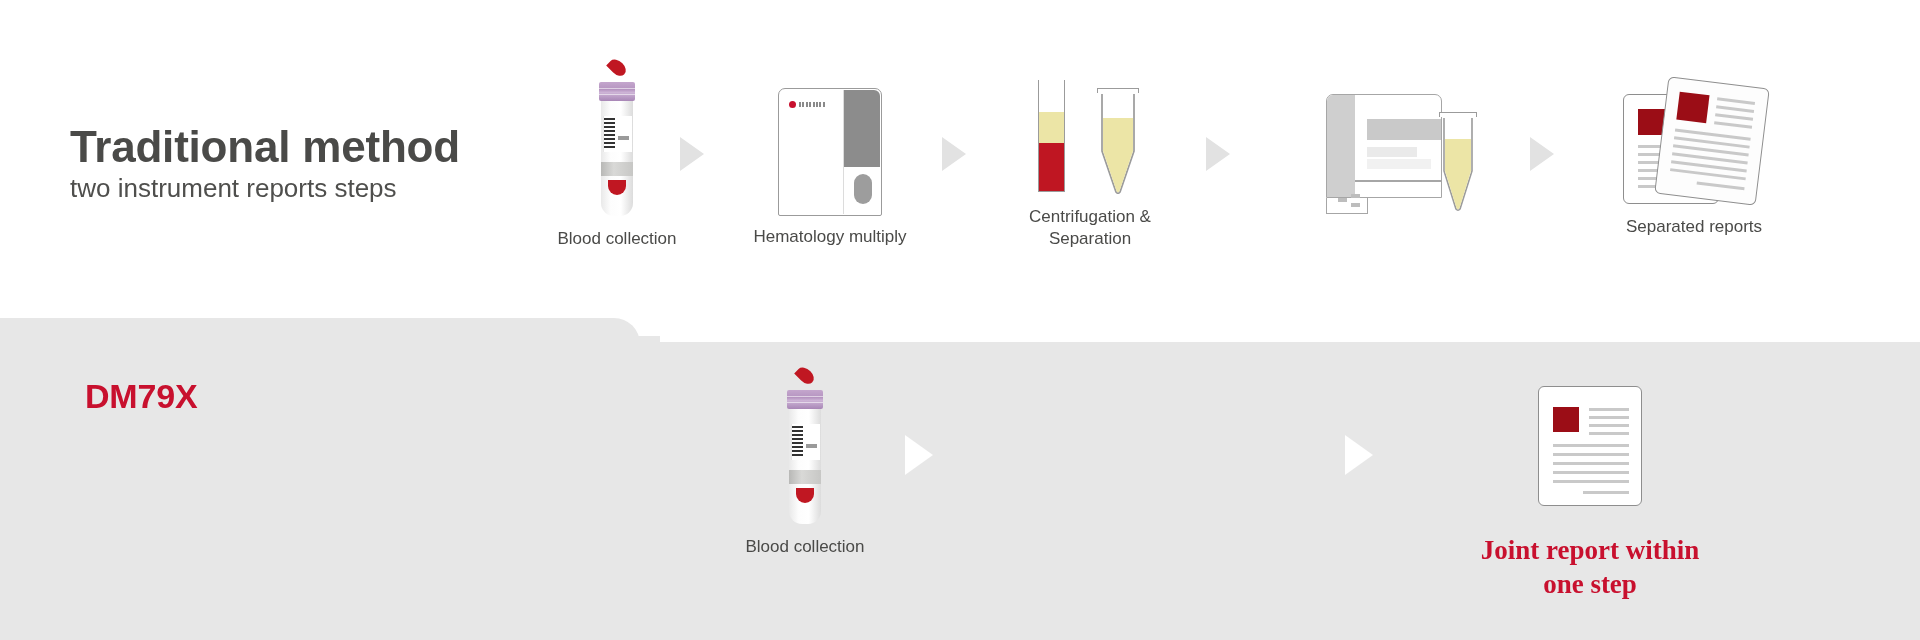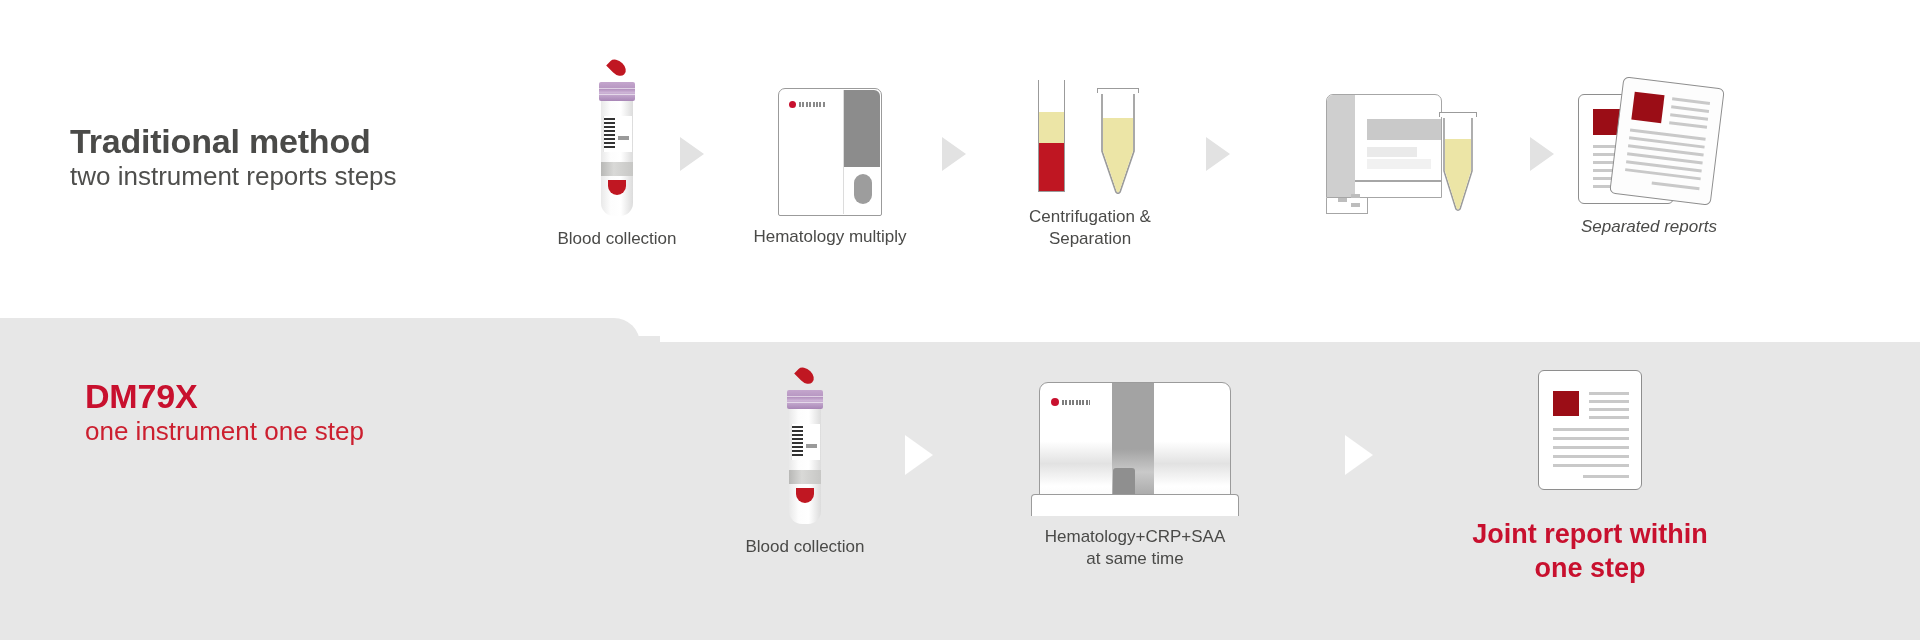--- a/index.html
+++ b/index.html
@@ -53,21 +53,21 @@
     left: 0;
     width: 1920px;
   }
   .row-top { top: 0; height: 342px; }
   .row-bottom { top: 342px; height: 298px; }
 
   .label-block {
     position: absolute;
   }
   .label-block .title {
-    font-size: 34px;
+    font-size: 44px;
     font-weight: bold;
     letter-spacing: -0.2px;
     line-height: 1.15;
     white-space: nowrap;
   }
   .label-block .subtitle {
     font-size: 26px;
     font-weight: normal;
     line-height: 1.2;
     white-space: nowrap;
@@ -510,21 +510,21 @@
               <path d="M2 1 L2 54 L14 92 Q16 94.4 18 92 L30 54 L30 1" fill="none" stroke="#9b9b9b" stroke-width="1.6"></path>
               <path d="M3 22 L3 54 L14.5 91 Q16 93.4 17.5 91 L29 54 L29 22 Z" fill="#ece5a6"></path>
             </svg>
           </div>
         </div>
       </div>
     </div>
 
     <div class="arrow" style="left:1530px; top:137px;"></div>
 
-    <div class="step" style="left:1554px; top:80px; width:190px;font-style:italic;">
+    <div class="step" style="left:1599px; top:80px; width:190px;">
       <div class="art">
         <div class="reports">
           <div class="sheet sheet-back">
             <div class="swatch" style="left:14px; top:14px; width:28px; height:26px;"></div>
             <div class="ln" style="left:50px; top:16px; width:30px;"></div>
             <div class="ln" style="left:50px; top:24px; width:30px;"></div>
             <div class="ln" style="left:50px; top:32px; width:30px;"></div>
             <div class="ln" style="left:14px; top:50px; width:66px;"></div>
             <div class="ln" style="left:14px; top:58px; width:66px;"></div>
             <div class="ln" style="left:14px; top:66px; width:66px;"></div>
@@ -549,62 +549,44 @@
         </div>
       </div>
       <div class="caption">Separated reports</div>
     </div>
   </div>
 
   <div class="row row-bottom">
 
     <div class="label-block label-bottom" style="top:35px;">
       <div class="title">DM79X</div>
-      <div class="subtitle">one instrument one step</div>
     </div>
 
     <div class="step" style="left:715px; top:24px; width:180px;">
       <div class="art">
         <div class="tube">
           <div class="drop"></div>
           <div class="body"></div>
           <div class="cap"></div>
           <div class="lbl"></div>
           <div class="barcode"></div>
           <div class="lblmark"></div>
           <div class="mid"></div>
           <div class="blood"></div>
         </div>
       </div>
       <div class="caption">Blood collection</div>
     </div>
 
     <div class="arrow arrow-white" style="left:905px; top:93px;"></div>
 
-    <div class="step" style="left:1030px; top:40px; width:210px;">
-      <div class="art">
-        <div class="dm">
-          <div class="body">
-            <div class="stripe"></div>
-          </div>
-          <div class="port"></div>
-          <div class="base"></div>
-          <div class="logo">
-            <span class="dot"></span>
-            <span class="wordmark"></span>
-          </div>
-        </div>
-      </div>
-      <div class="caption">Hematology+CRP+SAA
-at same time</div>
-    </div>
 
     <div class="arrow arrow-white" style="left:1345px; top:93px;"></div>
 
-    <div class="step" style="left:1440px; top:28px; width:300px;">
+    <div class="step" style="left:1440px; top:44px; width:300px;font-family:Liberation Serif, serif;">
       <div class="art">
         <div class="single-report">
           <div class="sheet" style="left:0; top:0; width:104px; height:120px;">
             <div class="swatch" style="left:14px; top:20px; width:26px; height:25px;"></div>
             <div class="ln" style="left:50px; top:21px; width:40px;"></div>
             <div class="ln" style="left:50px; top:29px; width:40px;"></div>
             <div class="ln" style="left:50px; top:37px; width:40px;"></div>
             <div class="ln" style="left:50px; top:45px; width:40px;"></div>
             <div class="ln" style="left:14px; top:57px; width:76px;"></div>
             <div class="ln" style="left:14px; top:66px; width:76px;"></div>

